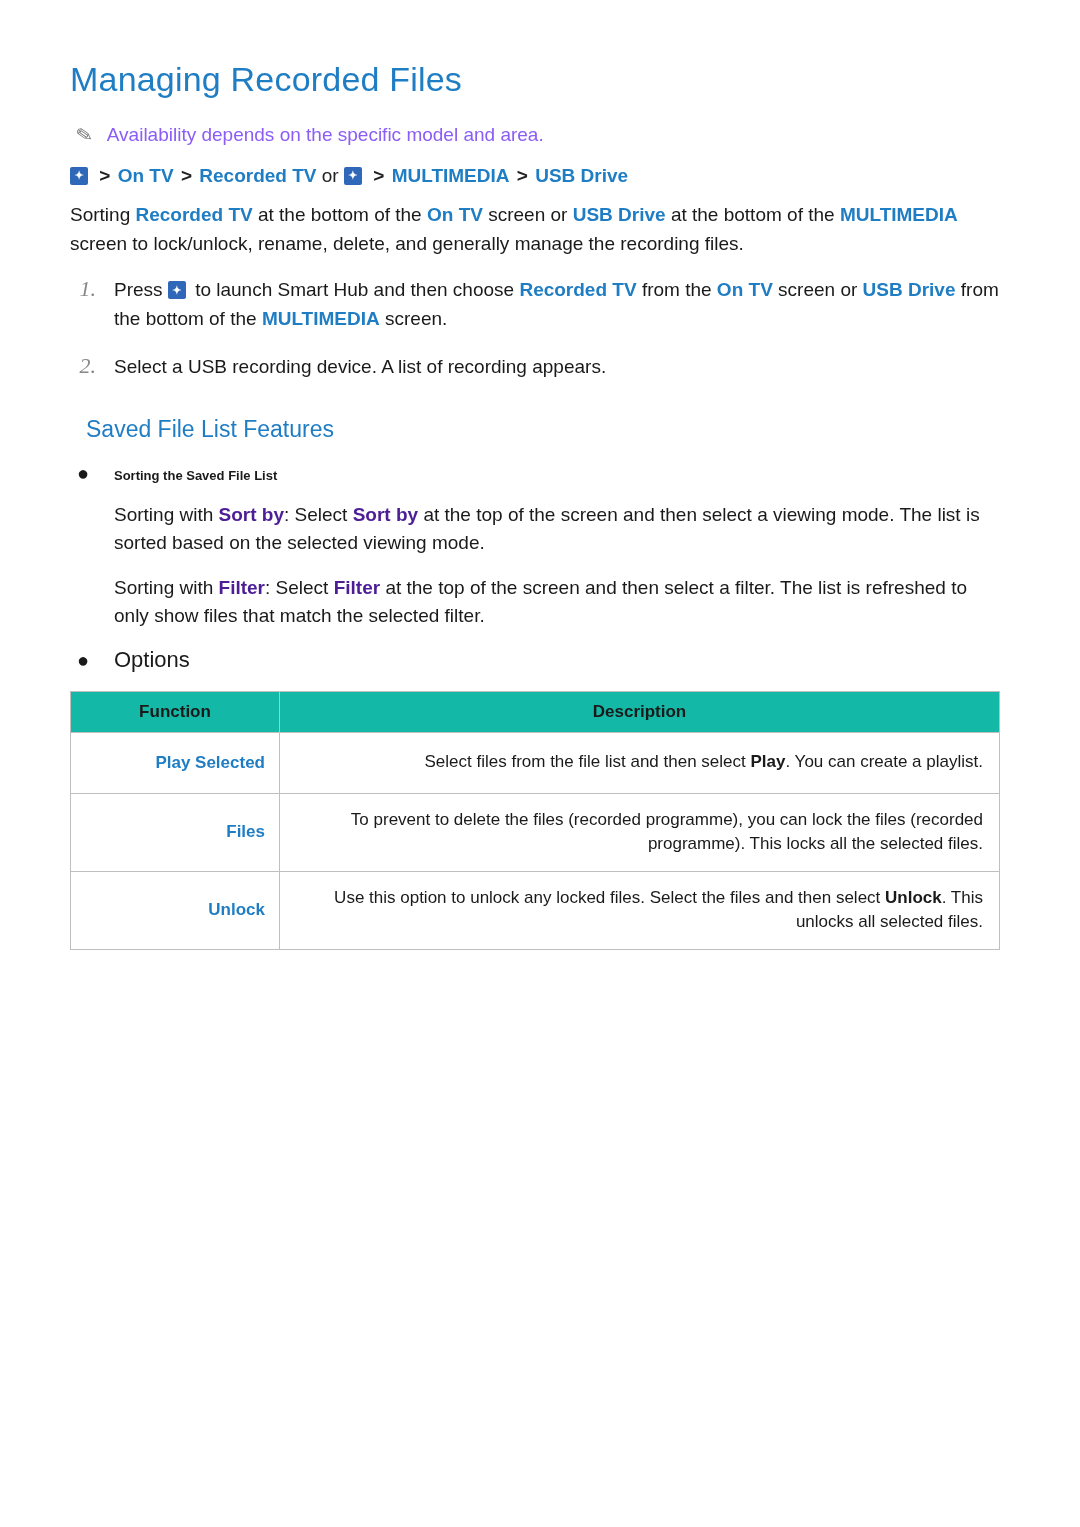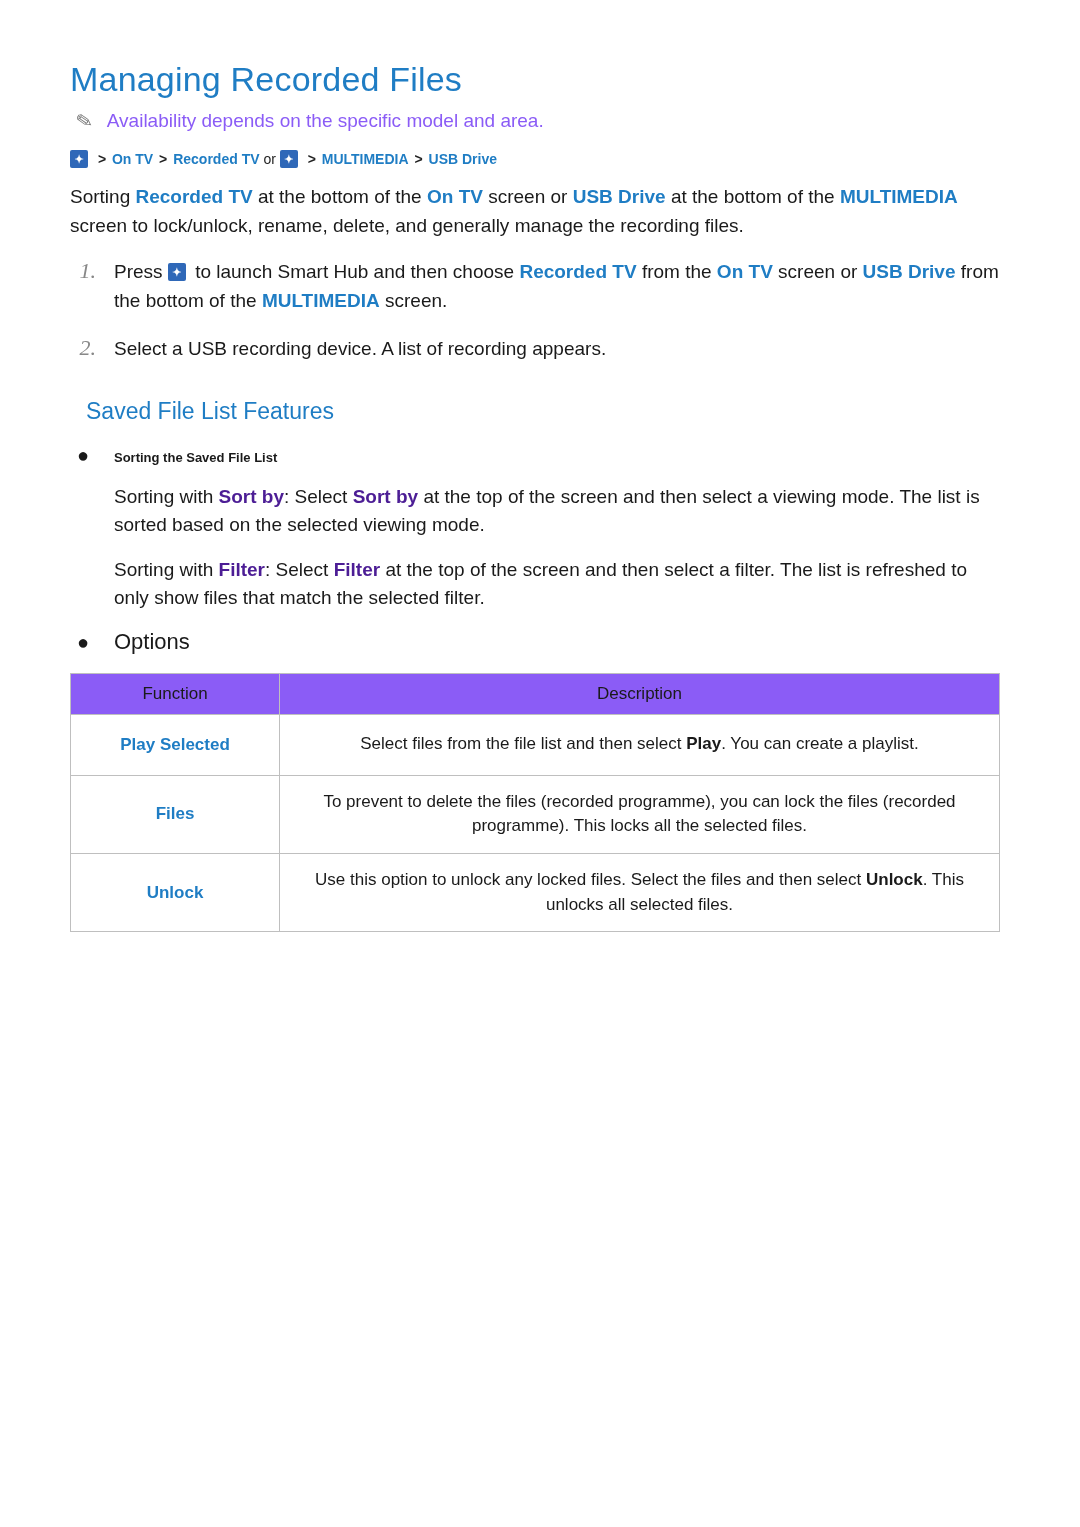--- a/index.html
+++ b/index.html
@@ -12,42 +12,42 @@
   }
   .page {
     padding: 60px 80px 60px 70px;
     box-sizing: border-box;
     width: 1080px;
   }
   h1.title {
     color: #1f7dc4;
     font-weight: 400;
     font-size: 34px;
-    margin: 0 0 10px 0;
+    margin: 0 0 24px 0;
     letter-spacing: 0.2px;
   }
   .note-row {
     display: flex;
     align-items: center;
     gap: 14px;
     margin-bottom: 18px;
     padding-left: 6px;
   }
   .pen-icon {
     color: #777;
     font-size: 20px;
     transform: rotate(-10deg);
   }
   .note-text {
     color: #8b5cf6;
     font-size: 19px;
   }
   .breadcrumbs {
     margin-bottom: 14px;
-    font-size: 14px;
+    font-size: 19px;
   }
   .breadcrumbs .kw {
     color: #1f7dc4;
     font-weight: 700;
   }
   .breadcrumbs .sep {
     color: #222;
     font-weight: 700;
     margin: 0 2px;
   }
@@ -152,26 +152,26 @@
   }
   table.options {
     border-collapse: collapse;
     width: 100%;
     margin-top: 10px;
     font-size: 17px;
   }
   table.options th, table.options td {
     border: 1px solid #bfbfbf;
     padding: 10px 14px;
-    text-align: center;
+    text-align: right;
     vertical-align: middle;
   }
   table.options thead th {
-    background: #8b5cf6;
-    font-weight: 400;
+    background: #14b8a6;
+    font-weight: 700;
     text-align: center;
   }
   table.options th.col-func { width: 180px; }
   table.options td.func-name {
     color: #1f7dc4;
     font-weight: 700;
     padding: 20px 14px;
   }
   table.options td.desc {
     line-height: 1.45;

